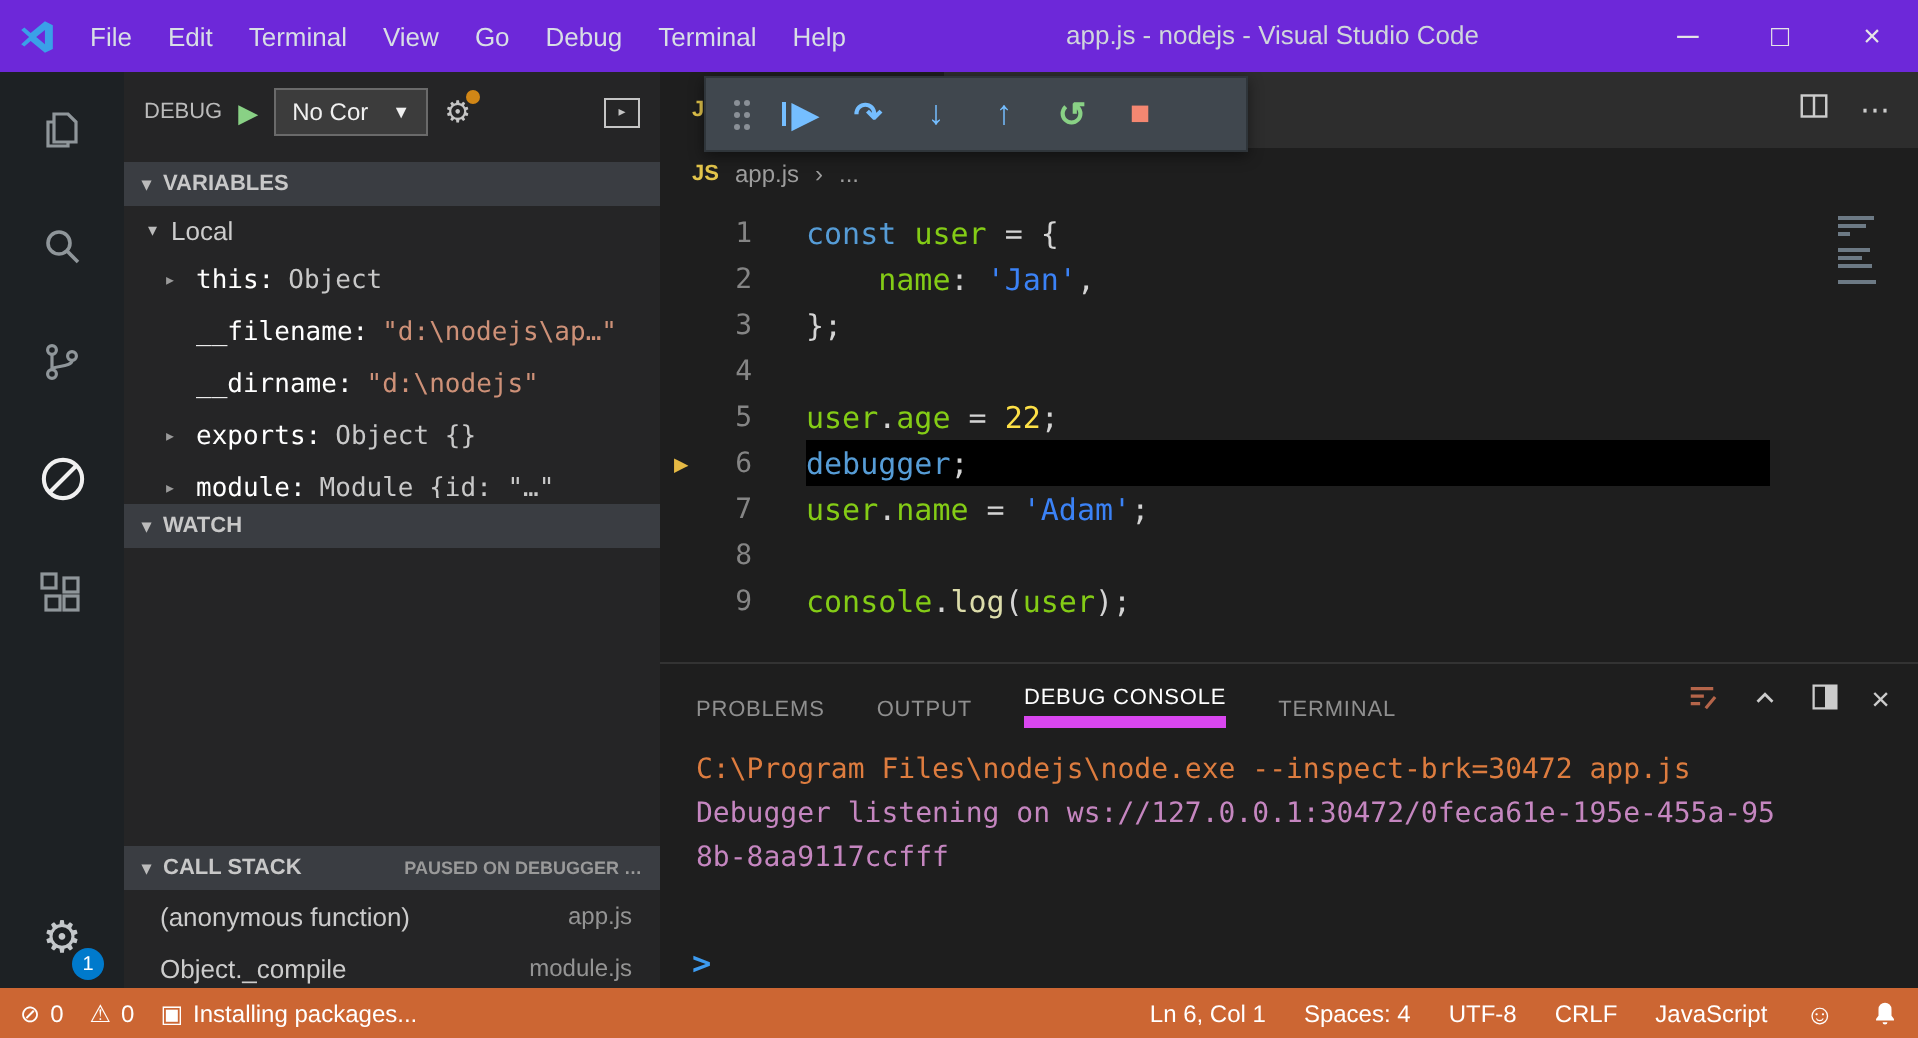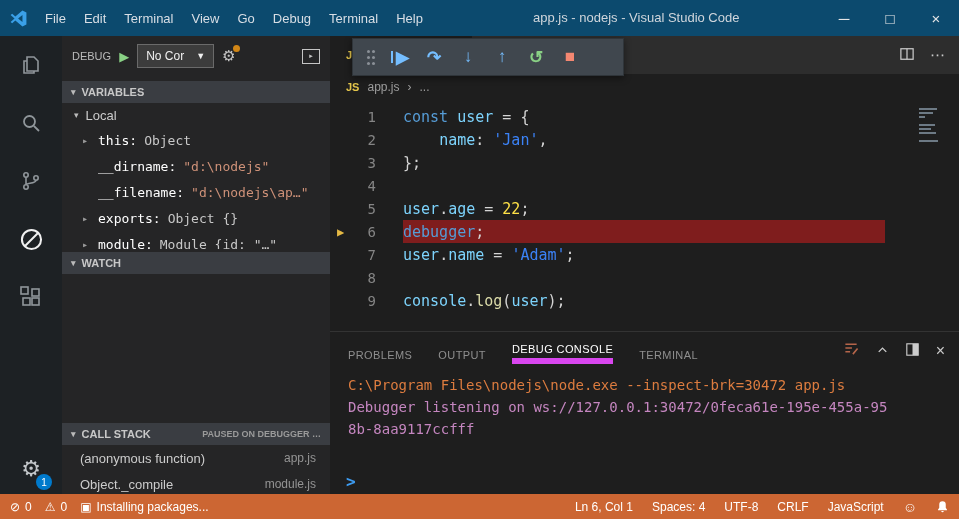--- a/index.html
+++ b/index.html
@@ -1,20 +1,20 @@
 <!DOCTYPE html>
 <html><head>
 <meta charset="utf-8">
 <style>
   html,body{margin:0;padding:0;background:#1e1e1e;}
   body{width:959px;height:519px;overflow:hidden;position:relative;
        font-family:"Liberation Sans",sans-serif;color:#cccccc;
        -webkit-font-smoothing:antialiased;}
   
-  .titlebar{position:absolute;top:0;left:0;right:0;height:36px;background:#0c4a6e;
+  .titlebar{position:absolute;top:0;left:0;right:0;height:36px;background:#6d28d9;
             display:flex;align-items:center;font-size:13px;color:#d8dee5;z-index:20;}
   .logo{width:36px;display:flex;justify-content:center;align-items:center;}
   .menu{padding:0 9px;height:100%;display:flex;align-items:center;cursor:default;}
   .title-text{position:absolute;left:533px;top:0;line-height:36px;color:#d0d6dc;}
   .win{margin-left:auto;display:flex;height:100%;}
   .win-btn{width:46px;height:100%;display:flex;align-items:center;justify-content:center;font-size:15px;color:#e6e6e6;}
   
   .activitybar{position:absolute;top:36px;bottom:25px;left:0;width:62px;background:#1d2124;z-index:10;}
   .act{height:58px;display:flex;align-items:center;justify-content:center;opacity:.75;}
   .act.active{opacity:1;}
@@ -66,25 +66,25 @@
   .blue{color:#75beff;}
   .green{color:#89d185;}
   .red{color:#f48771;}
   .vbar{display:inline-block;width:2px;height:12px;background:#75beff;margin-right:3px;}
   .breadcrumbs{height:26px;flex:none;display:flex;align-items:center;gap:8px;padding-left:16px;
                font-size:12px;color:#9d9d9d;}
   .code{flex:1;position:relative;padding-top:5px;font-family:"DejaVu Sans Mono",monospace;font-size:15px;}
   .line{height:23px;display:flex;align-items:center;position:relative;}
   .ln{width:46px;text-align:right;color:#858585;font-size:14px;flex:none;}
   .content{margin-left:27px;flex:1;margin-right:74px;display:flex;align-items:center;white-space:pre;height:100%;}
-  .line.current .content{background:#7f1d1d;}
+  .line.current .content{background:#000000;}
   .bp-arrow{position:absolute;left:7px;color:#e5b944;font-size:12px;}
   .tok{white-space:pre;}
   [data-c="kw"]{color:#569cd6;}
-  [data-c="vr"]{color:#7dd3fc;}
+  [data-c="vr"]{color:#84cc16;}
   [data-c="st"]{color:#3b82f6;}
   [data-c="nu"]{color:#fde047;}
   [data-c="fn"]{color:#dcdcaa;}
   [data-c="pl"]{color:#d4d4d4;}
   .minimap{position:absolute;top:8px;right:14px;width:26px;}
   .minimap i{display:block;height:2px;margin-bottom:2px;background:#6d7a85;}
   
   .panel{height:162px;flex:none;border-top:1px solid #333333;position:relative;display:flex;flex-direction:column;}
   .panel-tabs{height:32px;flex:none;display:flex;align-items:flex-end;gap:26px;padding:0 0 4px 18px;}
   .ptab{font-size:11px;letter-spacing:.4px;color:#8f8f8f;padding-bottom:3px;}
@@ -187,27 +187,27 @@
       <span class="sec-arrow">▾</span>
       <span>Local</span>
     </div>
     <div class="var-row">
       <span class="twisty">▸</span>
       <span class="var-name">this:</span>
       <span data-c="obj">Object</span>
     </div>
     <div class="var-row">
       <span class="twisty"></span>
+      <span class="var-name">__filename:</span>
+      <span data-c="str">"d:\nodejs\ap…"</span>
+    </div>
+    <div class="var-row">
+      <span class="twisty"></span>
       <span class="var-name">__dirname:</span>
       <span data-c="str">"d:\nodejs"</span>
-    </div>
-    <div class="var-row">
-      <span class="twisty"></span>
-      <span class="var-name">__filename:</span>
-      <span data-c="str">"d:\nodejs\ap…"</span>
     </div>
     <div class="var-row">
       <span class="twisty">▸</span>
       <span class="var-name">exports:</span>
       <span data-c="obj">Object {}</span>
     </div>
     <div class="var-row">
       <span class="twisty">▸</span>
       <span class="var-name">module:</span>
       <span data-c="obj">Module {id: "…"</span>

